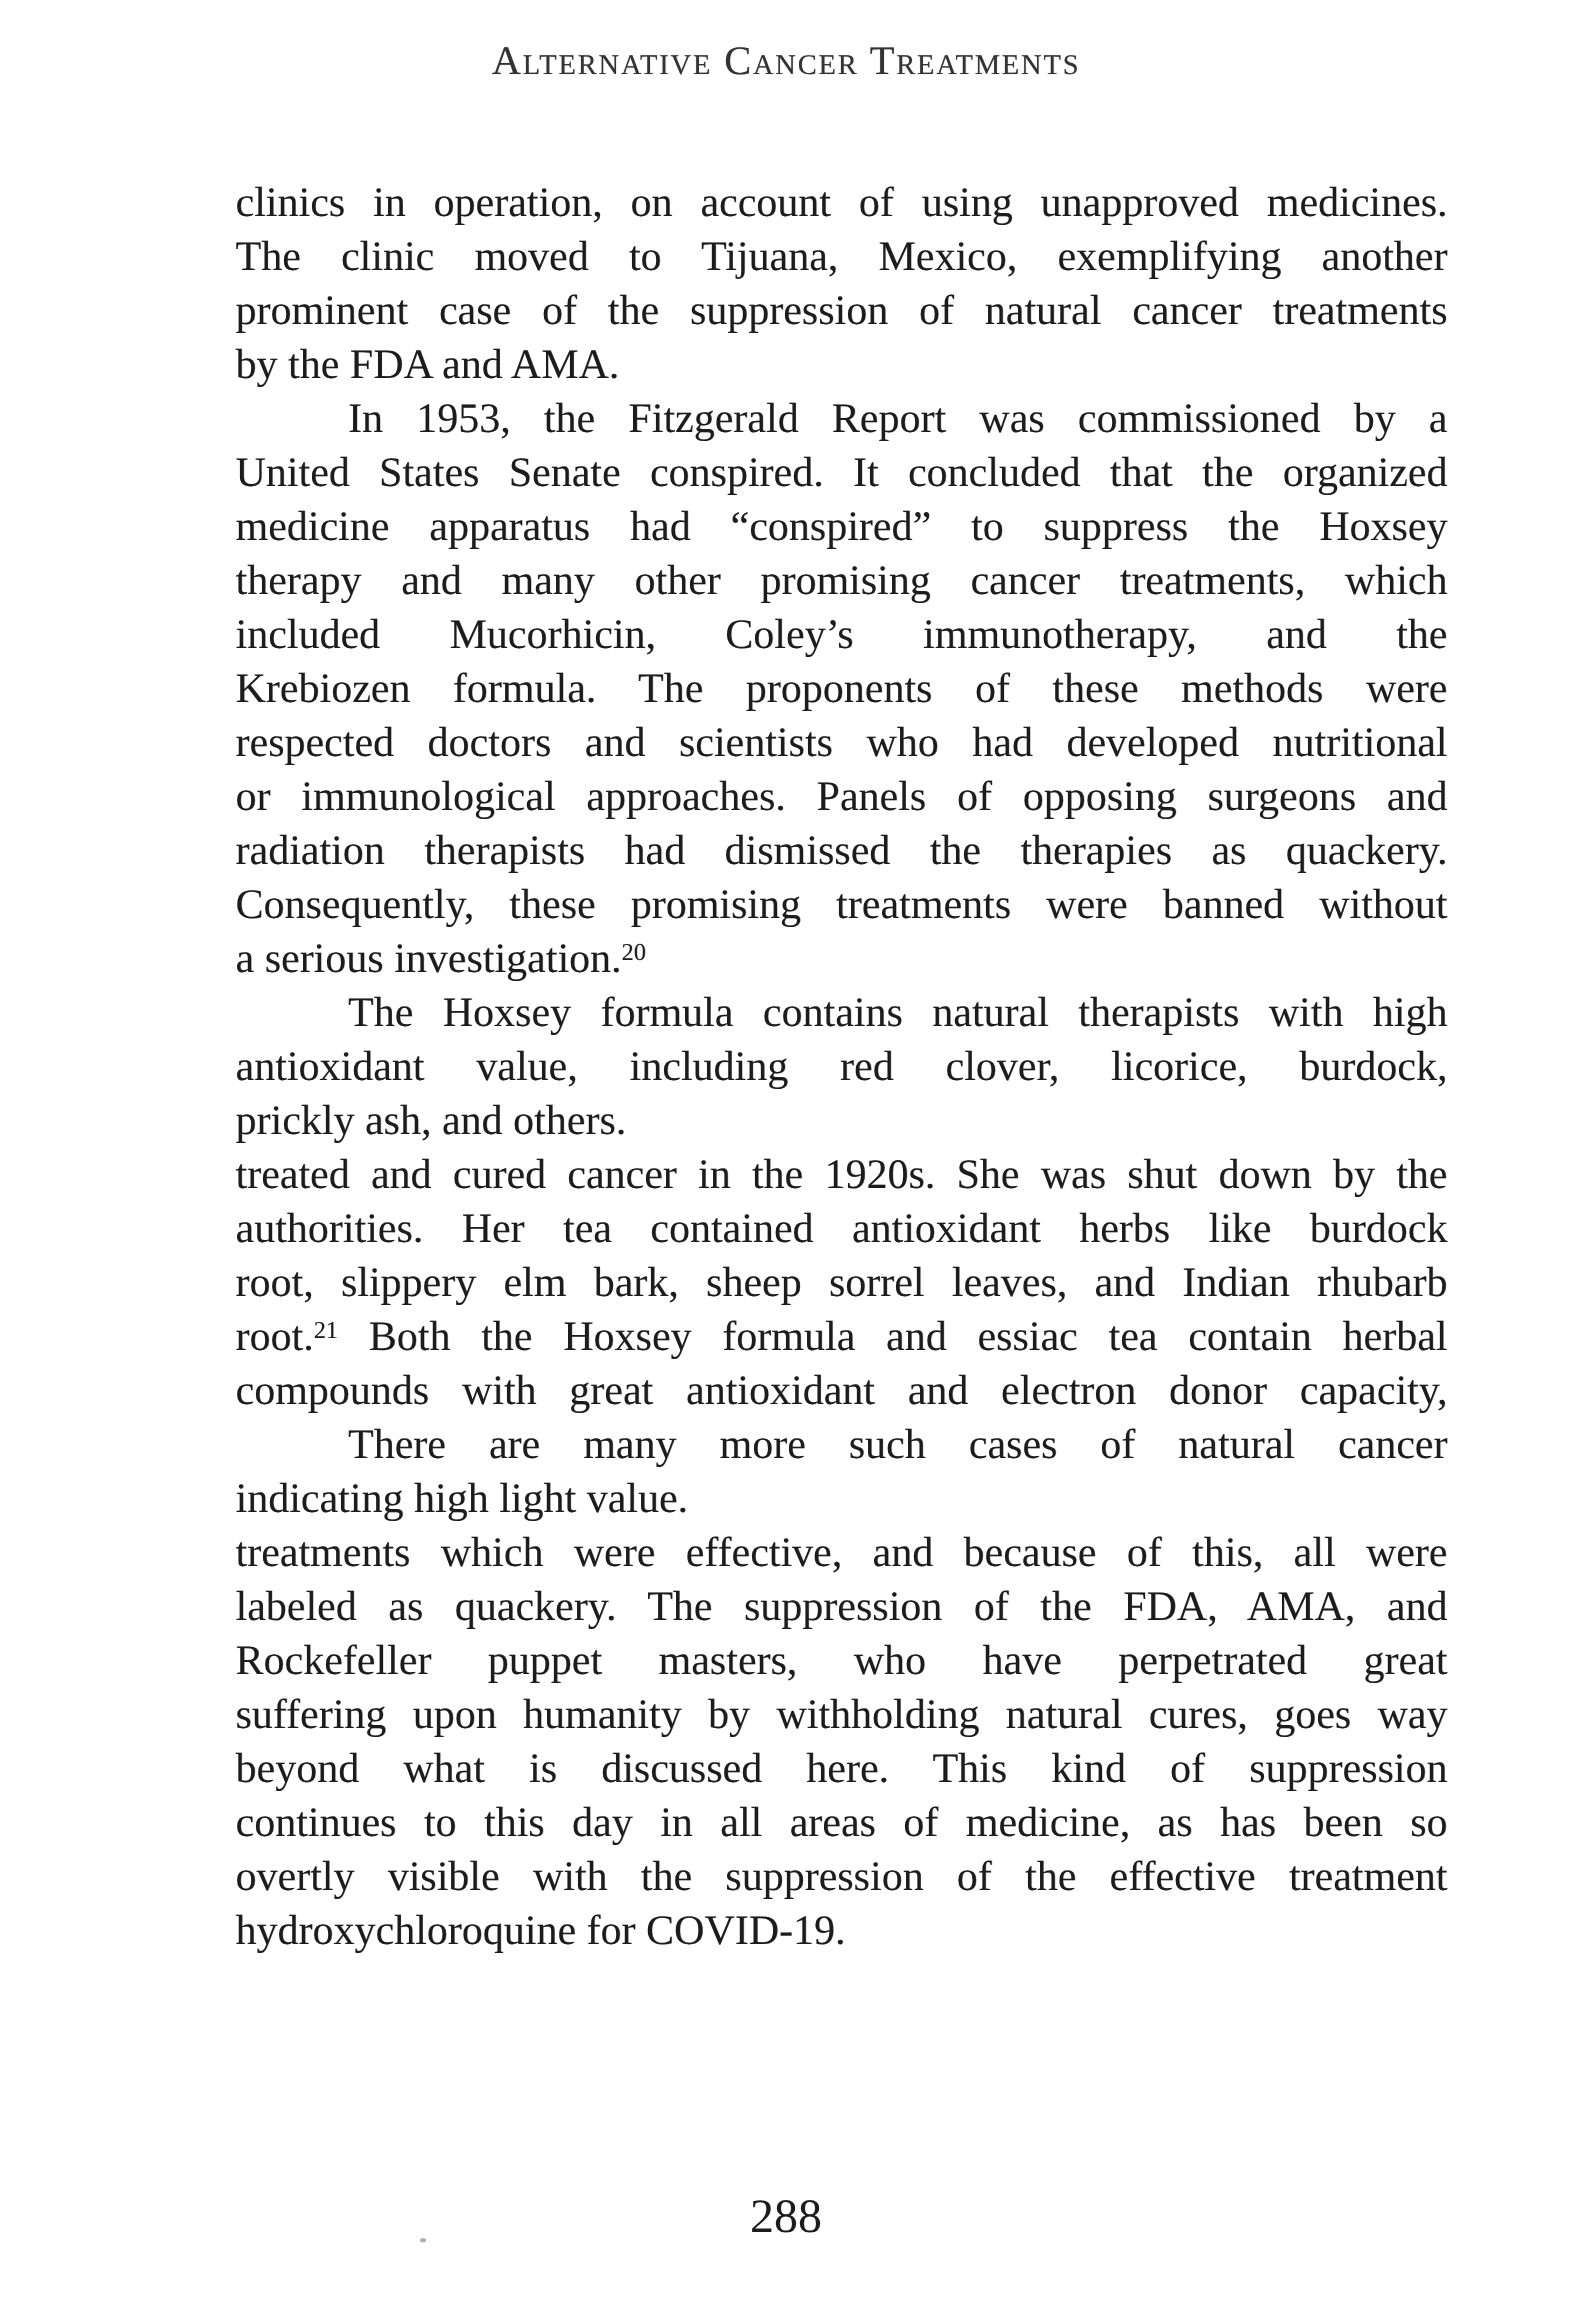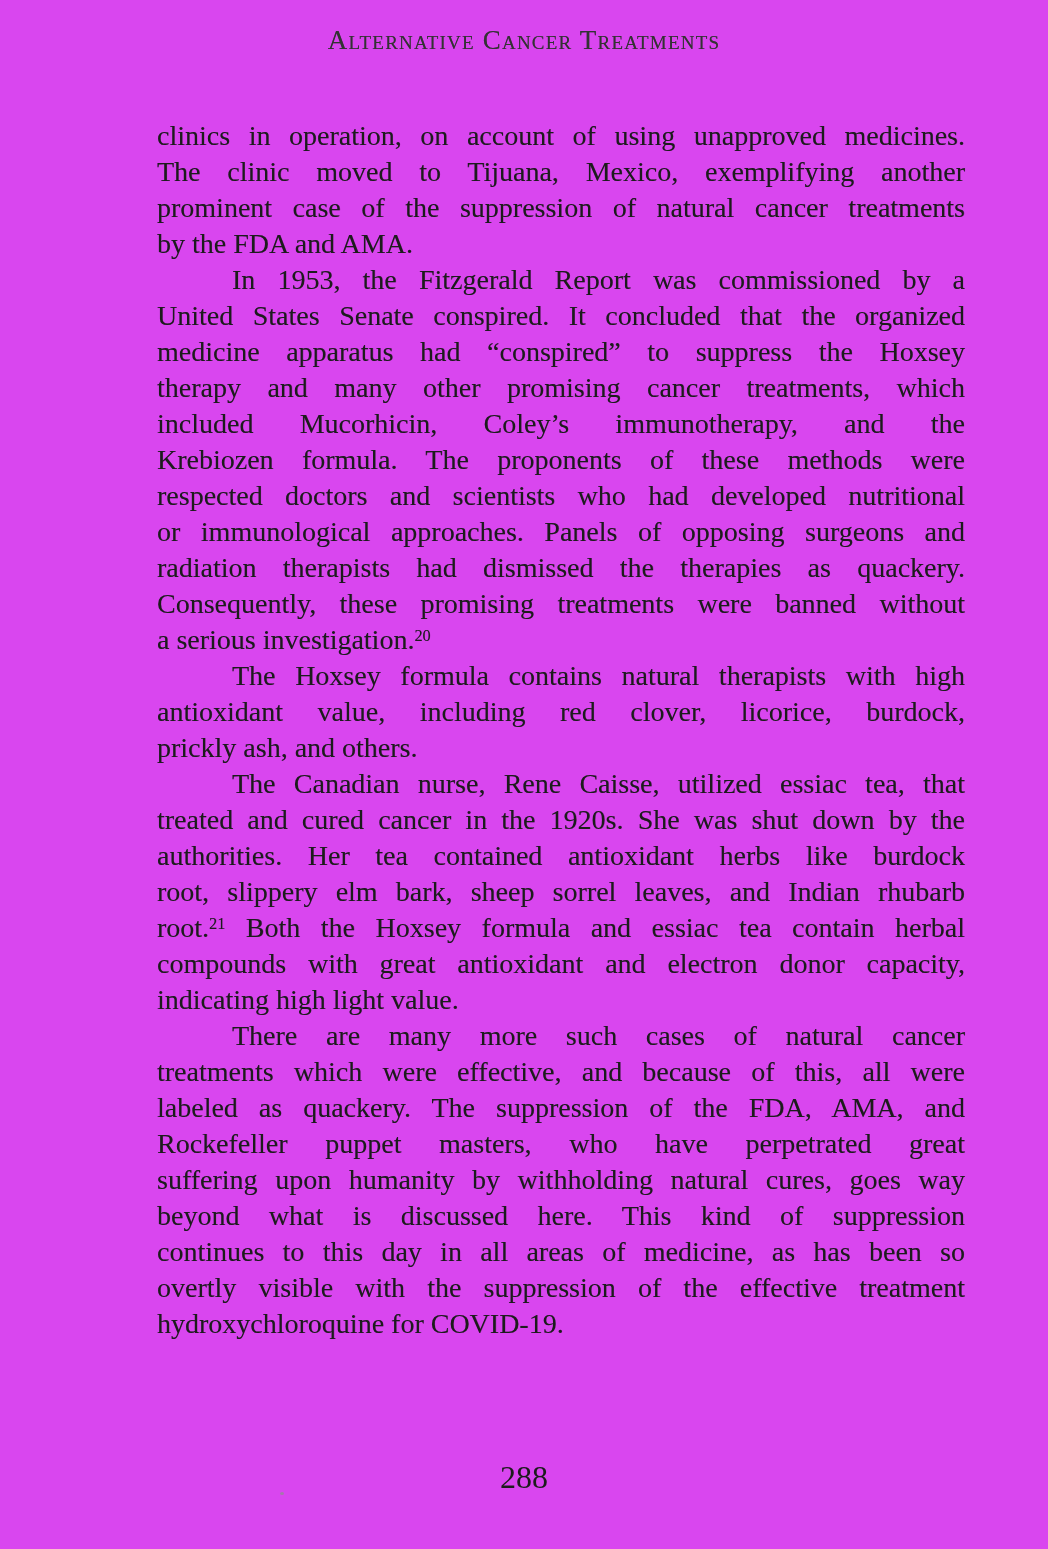--- a/index.html
+++ b/index.html
@@ -1,21 +1,21 @@
 <!DOCTYPE html>
 <html><head>
 <meta charset="utf-8">
 <style>
   * { margin: 0; padding: 0; box-sizing: border-box; }
   html, body { background: #e8e8e8; }
   .page {
     position: relative;
     width: 1048px;
     height: 1549px;
-    background: #d946ef;
+    background: #ffffff;
     overflow: hidden;
     font-family: "Liberation Serif", "DejaVu Serif", serif;
     color: #1c1c1c;
   }
   .running-header {
     position: absolute;
     top: 25px;
     left: 0;
     width: 100%;
     text-align: center;
@@ -91,28 +91,27 @@
       <div class="text-line">included Mucorhicin, Coley’s immunotherapy, and the</div>
       <div class="text-line">Krebiozen formula. The proponents of these methods were</div>
       <div class="text-line">respected doctors and scientists who had developed nutritional</div>
       <div class="text-line">or immunological approaches. Panels of opposing surgeons and</div>
       <div class="text-line">radiation therapists had dismissed the therapies as quackery.</div>
       <div class="text-line">Consequently, these promising treatments were banned without</div>
       <div class="text-line para-last">a serious investigation.<sup>20</sup></div>
       <div class="text-line first-indented">The Hoxsey formula contains natural therapists with high</div>
       <div class="text-line">antioxidant value, including red clover, licorice, burdock,</div>
       <div class="text-line para-last">prickly ash, and others.</div>
-      <div class="text-line first-indented">The Canadian nurse, Rene Caisse, utilized essiac tea, that</div>
       <div class="text-line">treated and cured cancer in the 1920s. She was shut down by the</div>
       <div class="text-line">authorities. Her tea contained antioxidant herbs like burdock</div>
       <div class="text-line">root, slippery elm bark, sheep sorrel leaves, and Indian rhubarb</div>
       <div class="text-line">root.<sup>21</sup> Both the Hoxsey formula and essiac tea contain herbal</div>
       <div class="text-line">compounds with great antioxidant and electron donor capacity,</div>
+      <div class="text-line first-indented">There are many more such cases of natural cancer</div>
       <div class="text-line para-last">indicating high light value.</div>
-      <div class="text-line first-indented">There are many more such cases of natural cancer</div>
       <div class="text-line">treatments which were effective, and because of this, all were</div>
       <div class="text-line">labeled as quackery. The suppression of the FDA, AMA, and</div>
       <div class="text-line">Rockefeller puppet masters, who have perpetrated great</div>
       <div class="text-line">suffering upon humanity by withholding natural cures, goes way</div>
       <div class="text-line">beyond what is discussed here. This kind of suppression</div>
       <div class="text-line">continues to this day in all areas of medicine, as has been so</div>
       <div class="text-line">overtly visible with the suppression of the effective treatment</div>
       <div class="text-line para-last">hydroxychloroquine for COVID-19.</div>
     </div>
 

